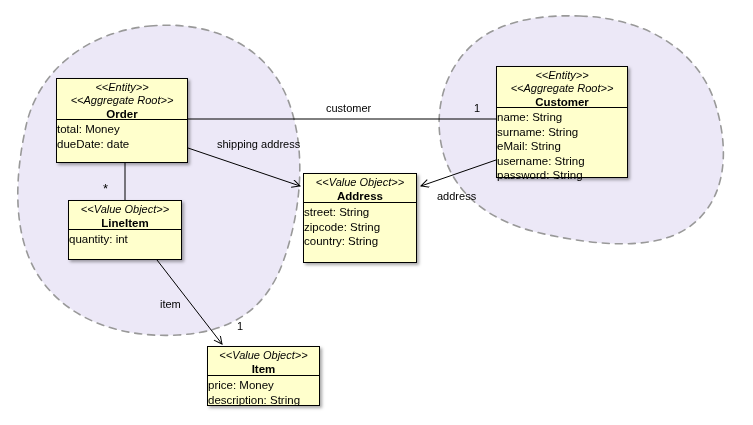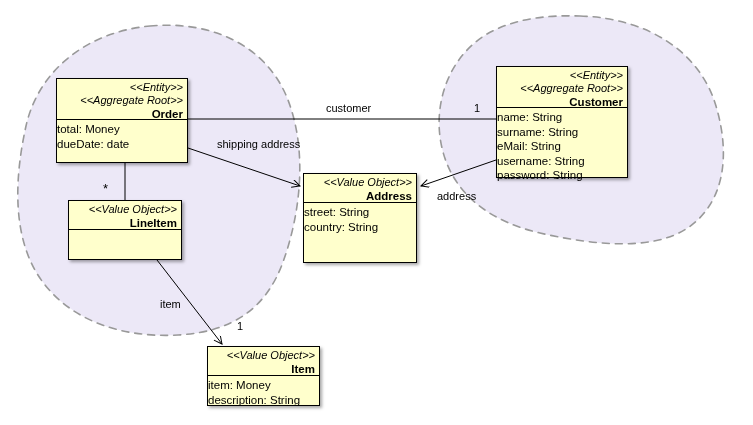--- a/index.html
+++ b/index.html
@@ -28,21 +28,21 @@
   .uml-class {
     position: absolute;
     z-index: 4;
     background: #ffffcc;
     border: 1px solid #000000;
     box-sizing: border-box;
     box-shadow: 2px 2px 3px rgba(0,0,0,0.35);
   }
   .uml-header {
     border-bottom: 1px solid #000000;
-    text-align: right;
+    text-align: center;
     padding: 2px 4px 3px 4px;
     box-sizing: border-box;
   }
   .stereotype {
     font-style: italic;
     font-size: 11px;
     line-height: 13px;
     color: #000000;
     white-space: nowrap;
   }
@@ -149,40 +149,42 @@
     </div>
   </div>
 
   <div class="uml-class" style="left:303px; top:173px; width:114px; height:90px;">
     <div class="uml-header" style="height:29px;">
       <div class="stereotype">&lt;&lt;Value Object&gt;&gt;</div>
       <div class="classname">Address</div>
     </div>
     <div class="uml-attrs">
       <div class="attr">street: String</div>
+      <div class="attr">zipcode: String</div>
       <div class="attr">country: String</div>
     </div>
   </div>
 
   <div class="uml-class" style="left:68px; top:200px; width:114px; height:60px;">
     <div class="uml-header" style="height:29px;">
       <div class="stereotype">&lt;&lt;Value Object&gt;&gt;</div>
       <div class="classname">LineItem</div>
     </div>
     <div class="uml-attrs">
+      <div class="attr">quantity: int</div>
     </div>
   </div>
 
   <div class="uml-class" style="left:207px; top:346px; width:113px; height:60px;">
     <div class="uml-header" style="height:29px;">
       <div class="stereotype">&lt;&lt;Value Object&gt;&gt;</div>
       <div class="classname">Item</div>
     </div>
     <div class="uml-attrs">
-      <div class="attr">item: Money</div>
+      <div class="attr">price: Money</div>
       <div class="attr">description: String</div>
     </div>
   </div>
 
   <div class="edge-label" style="left:326px; top:102px;">customer</div>
   <div class="mult-label" style="left:474px; top:102px;">1</div>
 
   <div class="edge-label" style="left:217px; top:138px;">shipping address</div>
 
   <div class="edge-label" style="left:437px; top:190px;">address</div>

